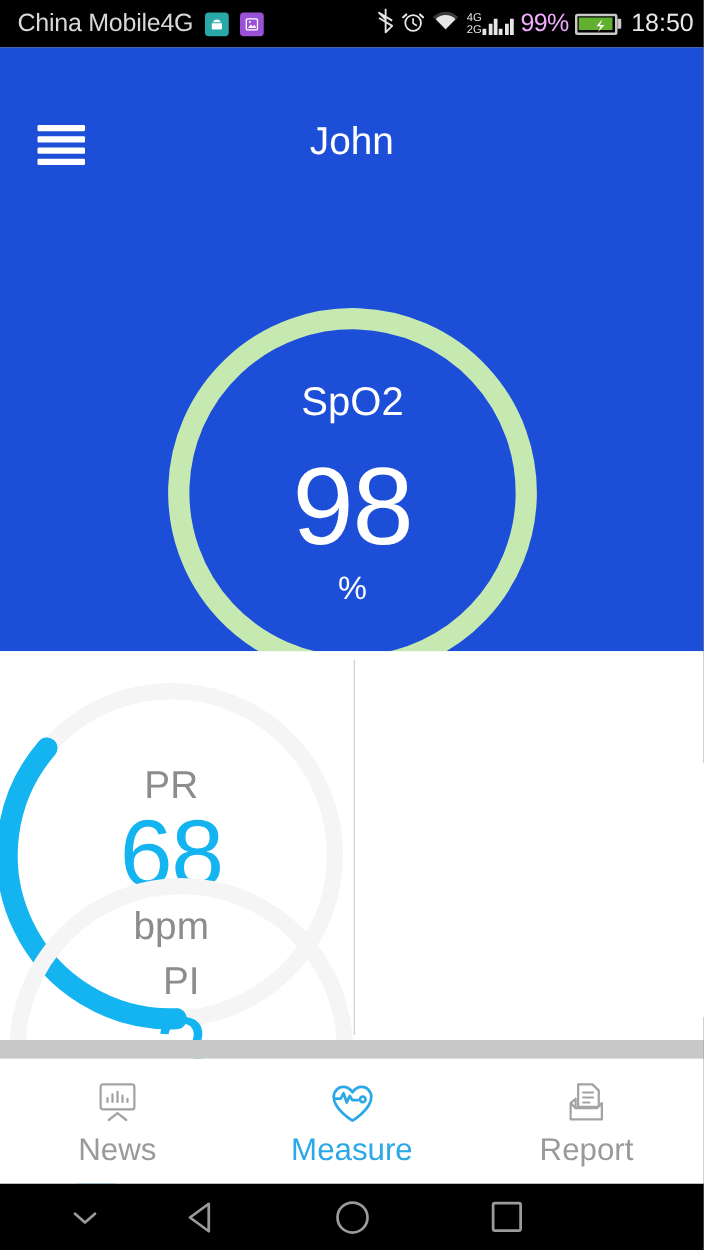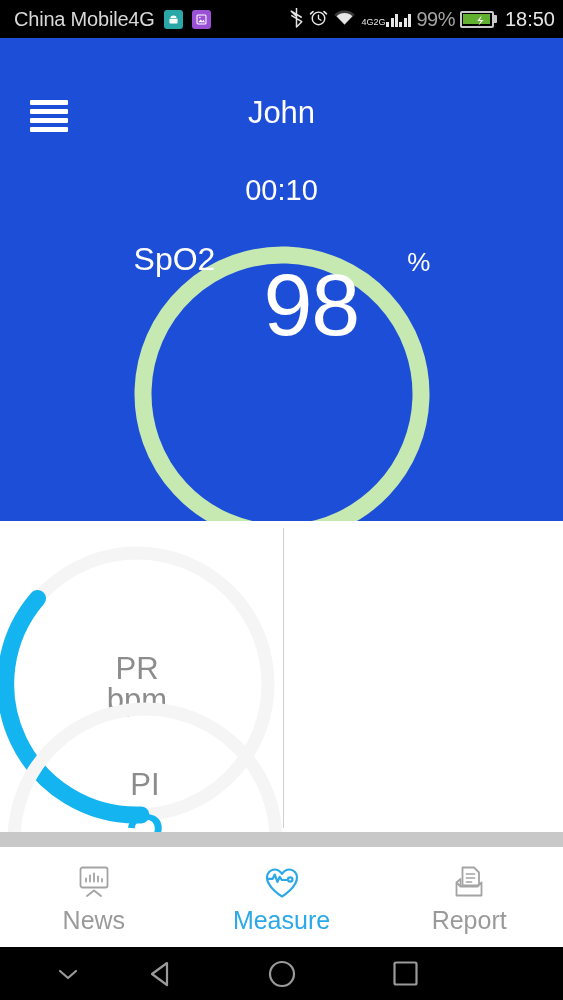--- a/index.html
+++ b/index.html
@@ -30,24 +30,24 @@
   .notif-icon {
     width:19px; height:19px; border-radius:3px;
     display:flex; align-items:center; justify-content:center;
   }
   .notif-android { background:#2aa8a8; }
   .notif-image   { background:#9b51d6; }
   #status-right {
     margin-left:auto; display:flex; align-items:center; gap:5px; flex:0 0 auto;
   }
   .sicon { display:block; }
-  .pct-text { color:#a3a3a3; font-size:20px; letter-spacing:-0.5px; }
+  .pct-text { color:#f0abfc; font-size:20px; letter-spacing:-0.5px; }
   .clock-text { color:#e6e6e6; font-size:20px; letter-spacing:0px; margin-left:3px;text-align:center;}
   .signal-group { display:flex; align-items:flex-end; gap:1px; }
-  .gen-stack { display:flex; flex-direction:row; justify-content:center; line-height:1;}
+  .gen-stack { display:flex; flex-direction:column; justify-content:center; line-height:1;}
   .gen-stack span { color:#e6e6e6; font-size:9px; }
   .bars { display:flex; align-items:flex-end; gap:1.5px; height:15px; }
   .bars i { display:block; width:3px; background:#e6e6e6; }
   .bars i:nth-child(1){height:5px;}
   .bars i:nth-child(2){height:9px;}
   .bars i:nth-child(3){height:13px;}
   .battery-wrap { display:flex; align-items:center; }
   .battery-body {
     width:34px; height:17px; border:2px solid #c9c9c9; border-radius:2px;
     padding:1.5px; display:flex; align-items:center;
@@ -78,23 +78,22 @@
   }
 
   
   #spo2-gauge {
     position:absolute; left:131px; top:205px;
     width:302px; height:302px;
   }
   #spo2-gauge svg { display:block; }
   #spo2-center {
     position:absolute; left:0; top:0; width:302px; height:302px;
-    display:flex; flex-direction:row; align-items:flex-start; justify-content:center;
+    display:flex; flex-direction:column; align-items:center; justify-content:center;
     pointer-events:none;
-    gap:48px;
   }
   #spo2-label { color:#ffffff; font-size:32px; line-height:1; margin-bottom:6px; }
   #spo2-value { color:#ffffff; font-size:88px; line-height:1.05; font-weight:400; letter-spacing:-1px;margin-top:16px;}
   #spo2-unit  { color:#ffffff; font-size:26px; line-height:1; margin-top:6px; }
 
   
   #gauge-panel {
     position:absolute; left:0; top:521px;
     width:563px; height:311px;
     background:#ffffff;
@@ -236,21 +235,20 @@
   <div id="app-header">
 
     <div id="menu-button">
       <span></span>
         <span></span>
         <span></span>
         <span></span>
     </div>
 
     <div id="header-title">John</div>
-    <div id="timer-text">00:10</div>
 
     <div id="spo2-gauge">
       <svg width="302" height="302" viewBox="0 0 302 302">
 
         <circle cx="151" cy="151" r="139" fill="none" stroke="#c6e9b2" stroke-width="17" stroke-linecap="round" stroke-dasharray="856 17" transform="rotate(92 151 151)"></circle>
       </svg>
       <div id="spo2-center">
         <div id="spo2-label">SpO2</div>
         <div id="spo2-value">98</div>
         <div id="spo2-unit">%</div>
@@ -260,20 +258,21 @@
 
   <div id="gauge-panel">
 
     <div class="gauge-cell">
       <svg class="gauge-svg" id="pr-gauge-svg" width="290" height="290" viewBox="0 0 290 290">
         <circle cx="145" cy="145" r="131" fill="none" stroke="#f5f5f5" stroke-width="13"></circle>
         <path d="M 45.5 59.5 A 131 131 0 0 0 149 276" fill="none" stroke="#14b4f0" stroke-width="17" stroke-linecap="round"></path>
       </svg>
       <div class="gauge-center" id="pr-center">
         <div class="g-label">PR</div>
+        <div class="g-value">68</div>
         <div class="g-unit">bpm</div>
       </div>
     </div>
 
     <div class="gauge-cell">
       <svg class="gauge-svg" id="pi-gauge-svg" width="290" height="290" viewBox="0 0 290 290">
         <circle cx="145" cy="145" r="131" fill="none" stroke="#f5f5f5" stroke-width="13"></circle>
         <path d="M 35 205 A 131 131 0 0 0 152 275.5" fill="none" stroke="#14b4f0" stroke-width="17" stroke-linecap="round"></path>
       </svg>
       <div class="gauge-center" id="pi-center">

